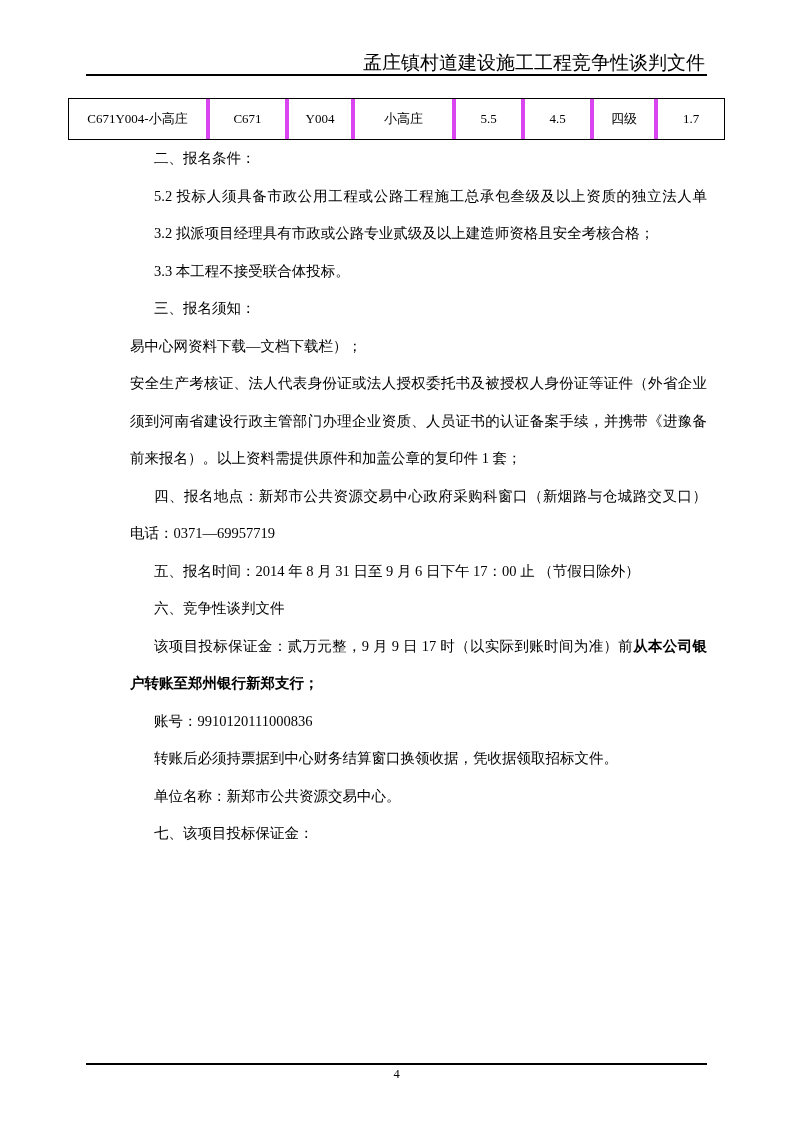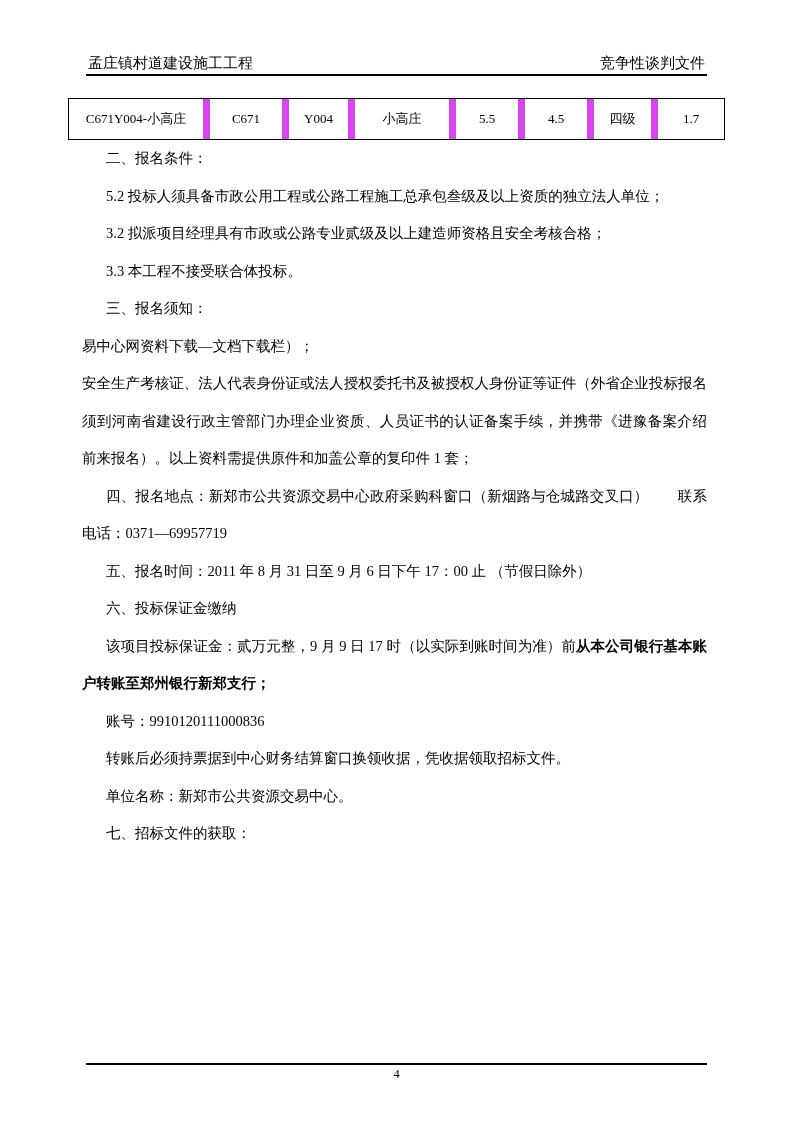--- a/index.html
+++ b/index.html
@@ -17,22 +17,22 @@
     overflow: hidden;
   }
 
   
   .header {
     position: absolute;
     left: 88px;
     top: 54px;
     width: 617px;
     display: flex;
-    justify-content: space-between;
-    font-size: 15px;
+    justify-content: flex-end;
+    font-size: 19px;
     line-height: 18px;
   }
   .header-rule {
     position: absolute;
     left: 86px;
     top: 74px;
     width: 621px;
     height: 2px;
     background: #000000;
   }
@@ -42,21 +42,21 @@
     position: absolute;
     left: 68px;
     top: 98px;
     height: 42px;
     display: flex;
     border: 1px solid #000000;
     box-sizing: border-box;
   }
   .doc-table .cell {
     box-sizing: border-box;
-    border-right: 7px solid #d946ef;
+    border-right: 4px solid #d946ef;
     display: flex;
     align-items: center;
     justify-content: center;
     font-size: 13px;
     white-space: nowrap;
     overflow: hidden;
   }
   .doc-table .cell:last-child { border-right: none; }
 
   
@@ -65,20 +65,21 @@
     left: 82px;
     top: 140px;
     width: 625px;
     font-size: 14.5px;
   }
   .tline {
     height: 37.5px;
     line-height: 37.5px;
     overflow: hidden;
     text-align: justify;
+    margin-left: 48px;
   }
   .tline.fill { text-align-last: justify; }
   .tline.indent { text-indent: 24px; }
   .bold { font-weight: bold; }
 
   
   .footer-rule {
     position: absolute;
     left: 86px;
     top: 1063px;
@@ -123,26 +124,26 @@
       <div class="tline indent"><span>5.2 投标人须具备市政公用工程或公路工程施工总承包叁级及以上资质的独立法人单位；</span></div>
       <div class="tline indent"><span>3.2 拟派项目经理具有市政或公路专业贰级及以上建造师资格且安全考核合格；</span></div>
       <div class="tline indent"><span>3.3 本工程不接受联合体投标。</span></div>
       <div class="tline indent"><span>三、报名须知：</span></div>
       <div class="tline"><span>易中心网资料下载—文档下载栏）；</span></div>
       <div class="tline fill"><span>安全生产考核证、法人代表身份证或法人授权委托书及被授权人身份证等证件（外省企业投标报名</span></div>
       <div class="tline fill"><span>须到河南省建设行政主管部门办理企业资质、人员证书的认证备案手续，并携带《进豫备案介绍信》</span></div>
       <div class="tline"><span>前来报名）。以上资料需提供原件和加盖公章的复印件 1 套；</span></div>
       <div class="tline fill indent"><span>四、报名地点：新郑市公共资源交易中心政府采购科窗口（新烟路与仓城路交叉口）　　联系</span></div>
       <div class="tline"><span>电话：0371—69957719</span></div>
-      <div class="tline indent"><span>五、报名时间：2011 年 8 月 31 日至 9 月 6 日下午 17：00 止 （节假日除外）</span></div>
-      <div class="tline indent"><span>六、投标保证金缴纳</span></div>
+      <div class="tline indent"><span>五、报名时间：2014 年 8 月 31 日至 9 月 6 日下午 17：00 止 （节假日除外）</span></div>
+      <div class="tline indent"><span>六、竞争性谈判文件</span></div>
       <div class="tline fill indent"><span>该项目投标保证金：贰万元整，9 月 9 日 17 时（以实际到账时间为准）前</span><span class="bold">从本公司银行基本账</span></div>
       <div class="tline"><span></span><span class="bold">户转账至郑州银行新郑支行；</span></div>
       <div class="tline indent"><span>账号：9910120111000836</span></div>
       <div class="tline indent"><span>转账后必须持票据到中心财务结算窗口换领收据，凭收据领取招标文件。</span></div>
       <div class="tline indent"><span>单位名称：新郑市公共资源交易中心。</span></div>
-      <div class="tline indent"><span>七、招标文件的获取：</span></div>
+      <div class="tline indent"><span>七、该项目投标保证金：</span></div>
     </div>
 
   <div class="footer-rule"></div>
   <div class="page-num">4</div>
 
 </div>
 
 </body></html>

